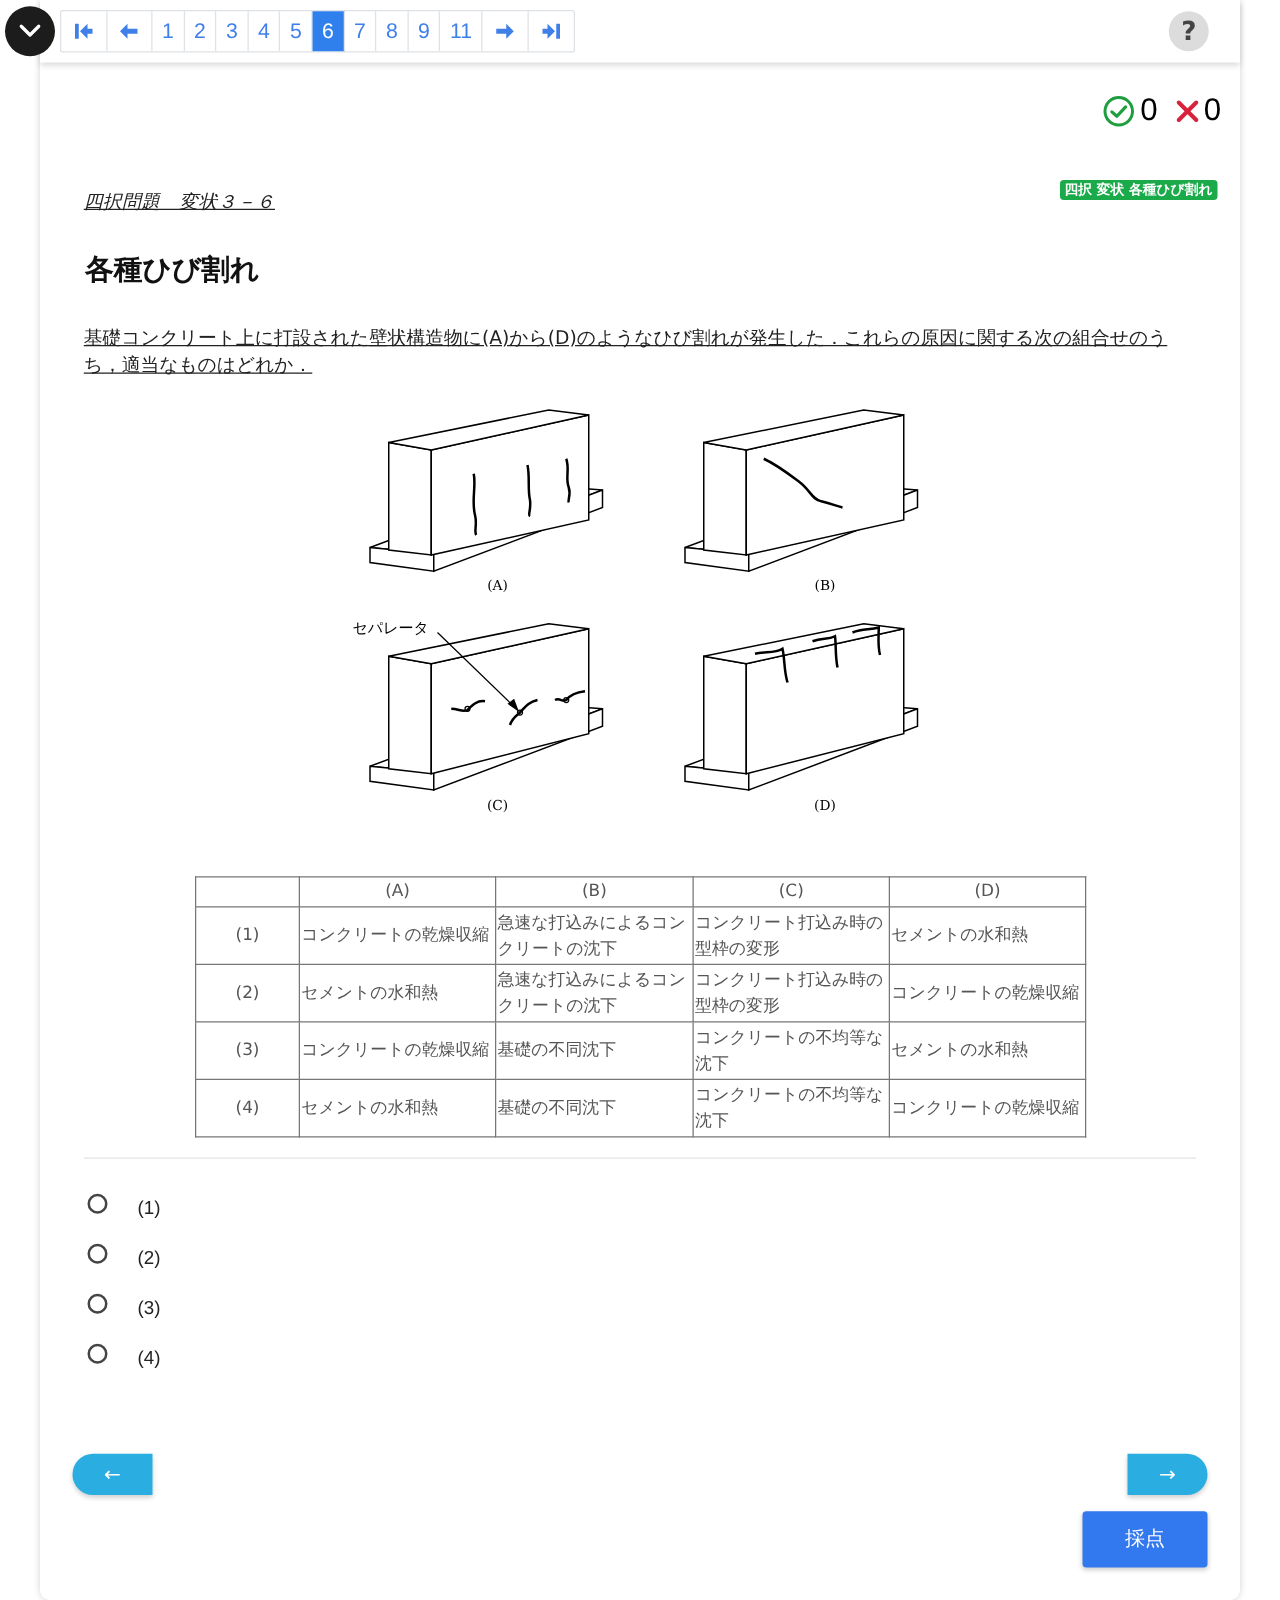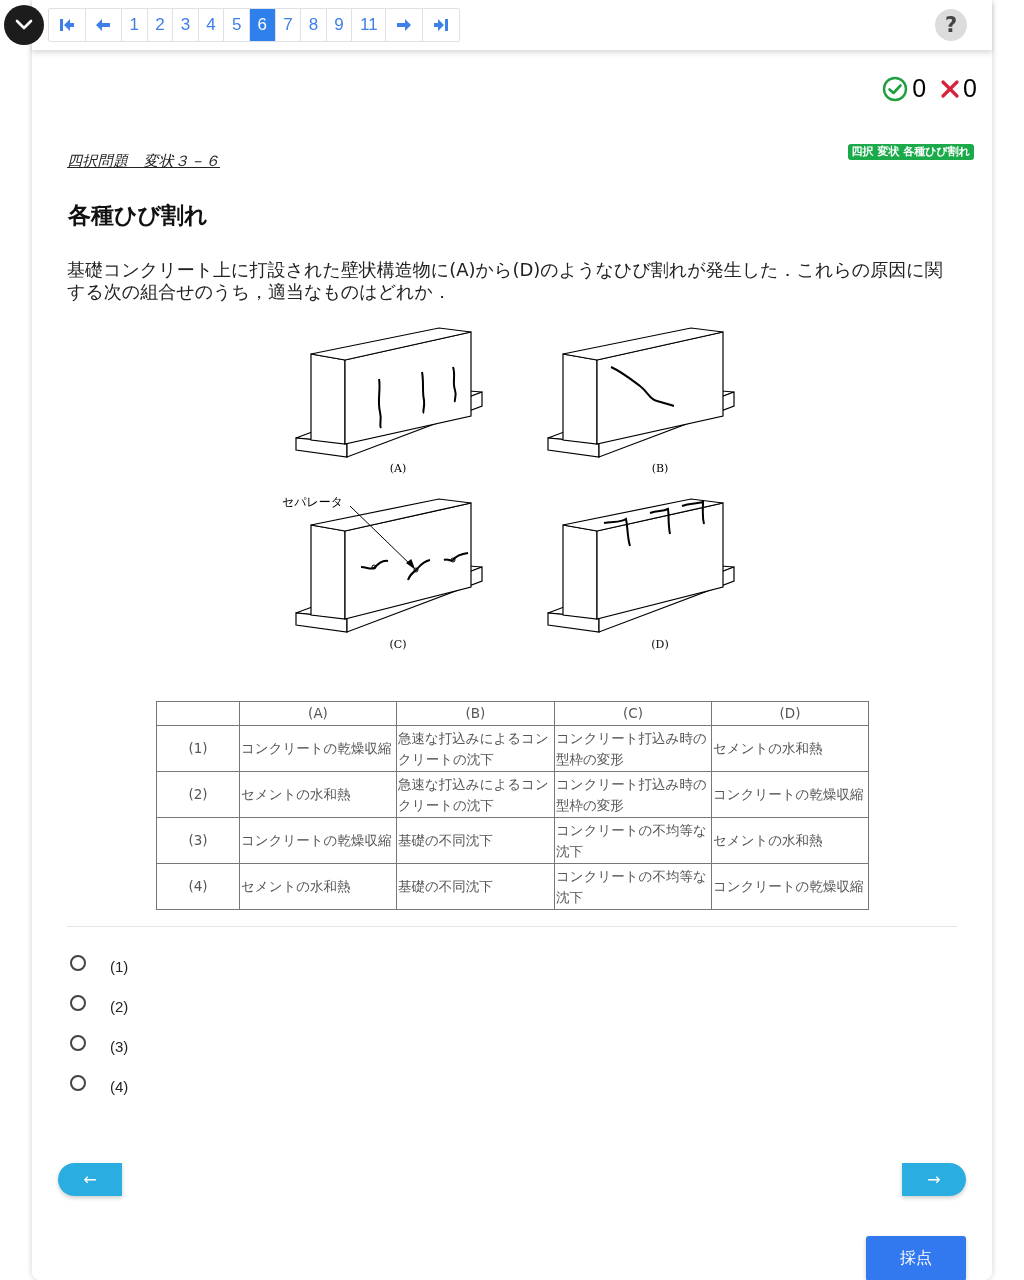--- a/index.html
+++ b/index.html
@@ -42,21 +42,21 @@
   .score { position: absolute; right: 47px; top: 74px; display: flex; align-items: center; font-size: 25px; color: #000; font-family: "Liberation Sans", sans-serif; }
   .score .ok-icon { width: 26px; height: 26px; margin-right: 4px; }
   .score .ng-icon { width: 20px; height: 20px; margin-left: 14px; margin-right: 3px; }
   .tag-badge {
     position: absolute; right: 50px; top: 112px; background: #1aaa4a; color: #fff;
     font-size: 11px; font-weight: bold; padding: 1px 4px; border-radius: 3px; line-height: 14px; margin-top: 32px;
   }
 
   .breadcrumb-title { position: absolute; left: 67px; top: 152px; font-size: 15px; text-decoration: underline; color: #222; letter-spacing: 0.3px; font-style: italic; }
   .page-title { position: absolute; left: 68px; top: 200px; font-size: 23px; font-weight: bold; color: #111; }
-  .question { position: absolute; left: 67px; top: 259px; width: 890px; font-size: 18px; line-height: 22px; color: #222; }
+  .question { position: absolute; left: 67px; top: 259px; width: 890px; font-size: 15px; line-height: 22px; color: #222; text-decoration: underline; }
 
   .figure { position: absolute; left: 270px; top: 320px; width: 480px; height: 340px; }
 
   .choice-table {
     position: absolute; left: 156px; top: 701px; border-collapse: collapse;
     font-size: 13.5px; color: #555; font-family: "DejaVu Sans", sans-serif;
   }
   .choice-table td, .choice-table th {
     border: 1px solid #777; font-weight: normal; padding: 0 1px; line-height: 21px; vertical-align: middle;
   }
@@ -78,21 +78,21 @@
     box-shadow: 0 2px 4px rgba(0,0,0,0.2); display: flex; align-items: center; justify-content: center; font-size: 16px;
   }
   .next-btn {
     position: absolute; left: 902px; top: 1163px; width: 64px; height: 33px;
     background: #2aaee2; color: #fff; border-radius: 0 17px 17px 0;
     box-shadow: 0 2px 4px rgba(0,0,0,0.2); display: flex; align-items: center; justify-content: center; font-size: 16px;
   }
   .grade-btn {
     position: absolute; left: 866px; top: 1209px; width: 100px; height: 45px;
     background: #3278ee; color: #fff; border-radius: 3px; font-size: 16px;
-    box-shadow: 0 2px 4px rgba(0,0,0,0.2); display: flex; align-items: center; justify-content: center; margin-top: 27px;
+    box-shadow: 0 2px 4px rgba(0,0,0,0.2); display: flex; align-items: center; justify-content: center;
   }
 </style>
 </head>
 <body>
 
 <div class="card"></div>
 
 <div class="topbar"></div>
 
 <div class="toggle-btn">

